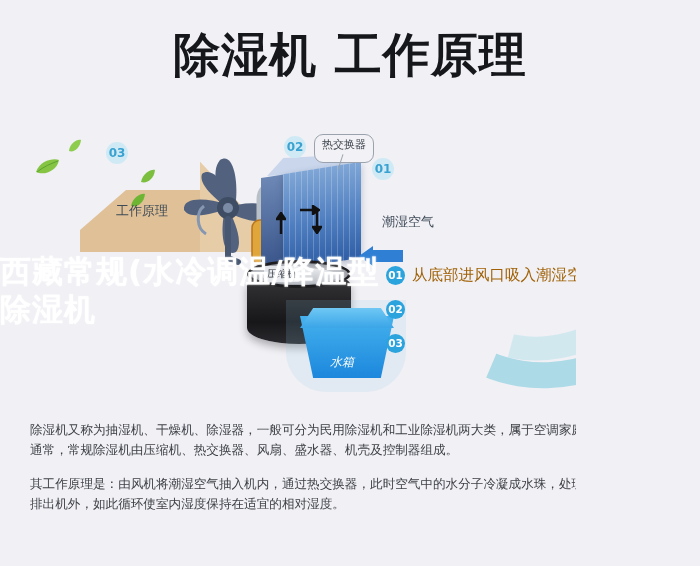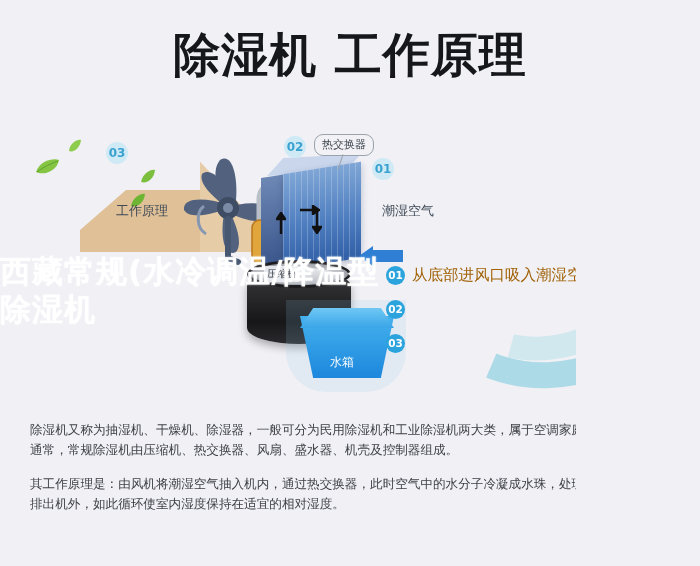--- a/index.html
+++ b/index.html
@@ -227,21 +227,21 @@
   }
   .diag-label {
     position: absolute;
     font-size: 13px;
     color: #3f4a57;
     white-space: nowrap;
     font-family: "DejaVu Sans", "Liberation Sans", sans-serif;
   }
   .callout {
     position: absolute;
-    padding: 2px 7px 3px;
+    padding: 2px 7px 10px;
     border: 1.4px solid #9aa3ad;
     border-radius: 9px;
     background: #f2f2f6;
     font-size: 11px;
     color: #3d444d;
     white-space: nowrap;
   }
   .callout-tail {
     position: absolute;
     width: 1.4px;
@@ -450,24 +450,24 @@
     </div>
 
     <div class="badge" style="left:106px; top:22px;">03</div>
     <div class="diag-label" style="left:116px; top:82px;">工作原理</div>
 
     <div class="badge" style="left:284px; top:16px;">02</div>
     <div class="callout" style="left:314px; top:14px;">热交换器</div>
     <div class="callout-tail" style="left:340px; top:34px;"></div>
 
     <div class="badge" style="left:372px; top:38px;">01</div>
-    <div class="diag-label" style="left:382px; top:82px;">潮湿空气</div>
+    <div class="diag-label" style="left:382px; top:93px;">潮湿空气</div>
 
     <div class="part-label" style="left:264px; top:146px;">压缩机</div>
-    <div class="tank-label" style="left:330px; top:234px;">水箱</div>
+    <div class="tank-label" style="left:330px; top:234px;font-style:italic;">水箱</div>
   </div>
 
   <div class="steps">
     <div class="step">
       <span class="step-num">01</span>
       <span class="step-text">从底部进风口吸入潮湿空气</span>
     </div>
     <div class="step">
       <span class="step-num">02</span>
     </div>

